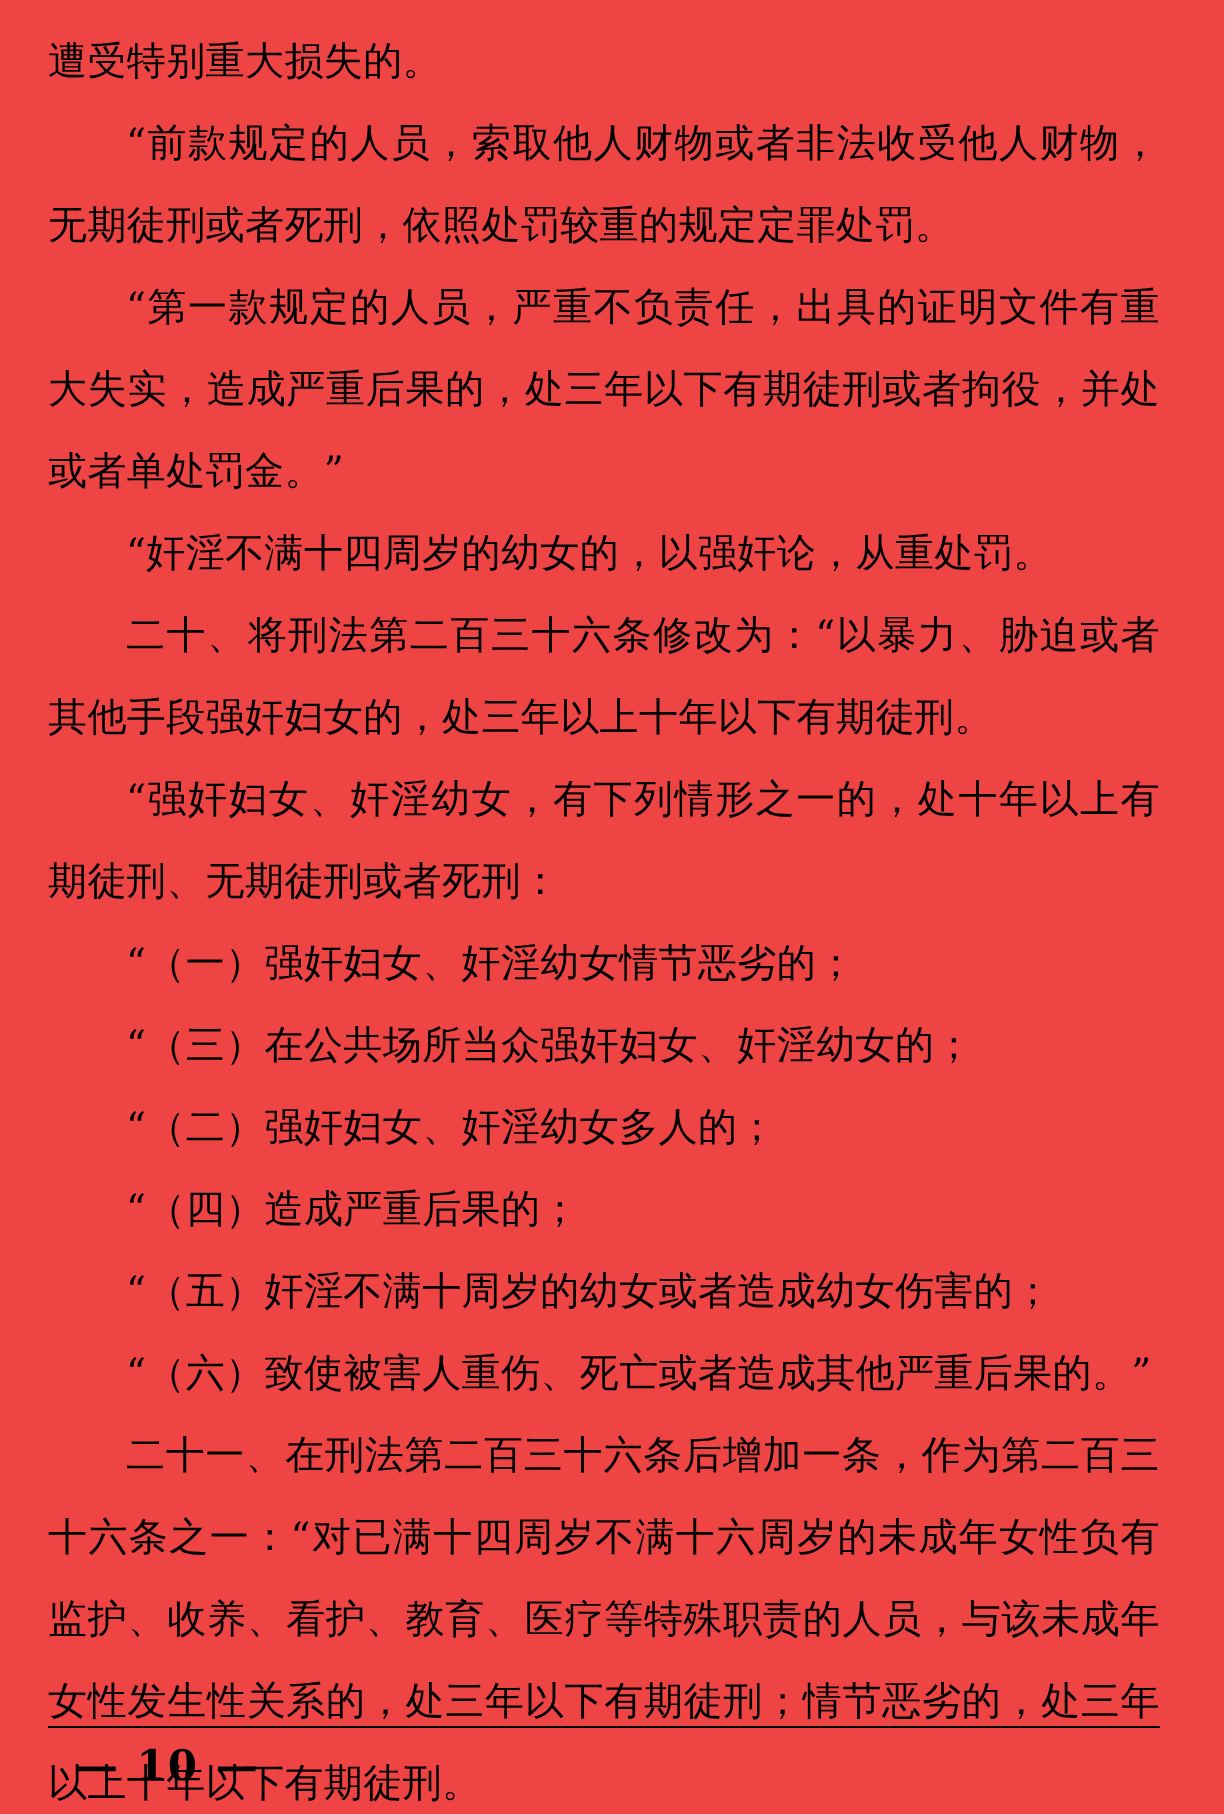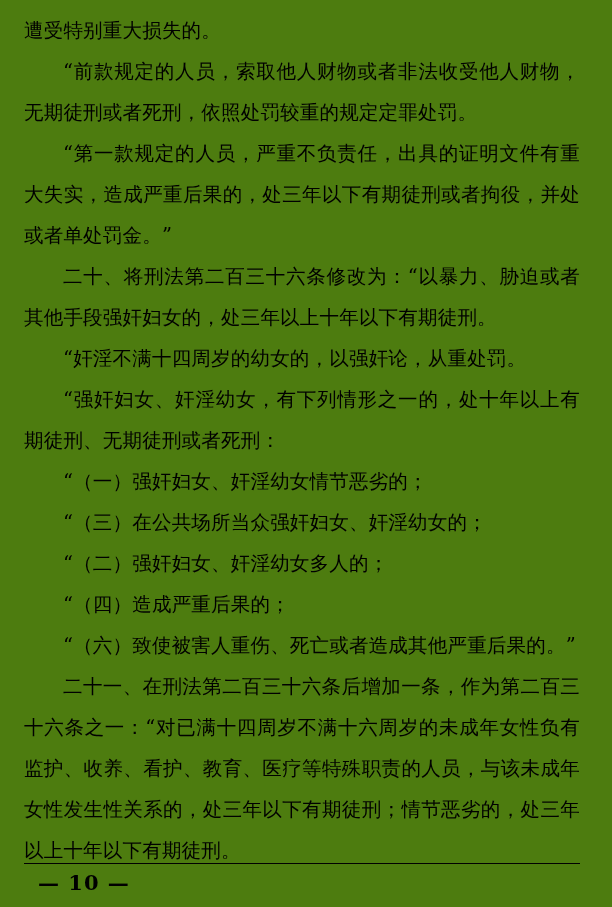--- a/index.html
+++ b/index.html
@@ -13,21 +13,21 @@
     font-family: "DejaVu Serif", "Liberation Serif", serif;
     color: #000000;
     -webkit-font-smoothing: antialiased;
   }
   .page {
     position: relative;
     width: 612px;
     height: 907px;
     box-sizing: border-box;
     padding: 10px 32px 0 24px;
-    background: #4d7c0f;
+    background: #ef4444;
     overflow: hidden;
   }
   .doc-body {
     font-size: 19.5px;
     line-height: 41px;
     letter-spacing: 0.2px;
     text-align: justify;
     text-justify: inter-ideograph;
   }
   .para {
@@ -65,27 +65,28 @@
 </style>
 </head>
 <body>
 
 <div class="page">
 
   <div class="doc-body">
     <p class="para noindent">遭受特别重大损失的。</p>
     <p class="para indent">“前款规定的人员，索取他人财物或者非法收受他人财物，无期徒刑或者死刑，依照处罚较重的规定定罪处罚。</p>
     <p class="para indent">“第一款规定的人员，严重不负责任，出具的证明文件有重大失实，造成严重后果的，处三年以下有期徒刑或者拘役，并处或者单处罚金。”</p>
+    <p class="para indent">“奸淫不满十四周岁的幼女的，以强奸论，从重处罚。</p>
     <p class="para indent">二十、将刑法第二百三十六条修改为：“以暴力、胁迫或者其他手段强奸妇女的，处三年以上十年以下有期徒刑。</p>
-    <p class="para indent">“奸淫不满十四周岁的幼女的，以强奸论，从重处罚。</p>
     <p class="para indent">“强奸妇女、奸淫幼女，有下列情形之一的，处十年以上有期徒刑、无期徒刑或者死刑：</p>
     <p class="para indent">“（一）强奸妇女、奸淫幼女情节恶劣的；</p>
     <p class="para indent">“（三）在公共场所当众强奸妇女、奸淫幼女的；</p>
     <p class="para indent">“（二）强奸妇女、奸淫幼女多人的；</p>
     <p class="para indent">“（四）造成严重后果的；</p>
+    <p class="para indent">“（五）奸淫不满十周岁的幼女或者造成幼女伤害的；</p>
     <p class="para indent">“（六）致使被害人重伤、死亡或者造成其他严重后果的。”</p>
     <p class="para indent">二十一、在刑法第二百三十六条后增加一条，作为第二百三十六条之一：“对已满十四周岁不满十六周岁的未成年女性负有监护、收养、看护、教育、医疗等特殊职责的人员，与该未成年女性发生性关系的，处三年以下有期徒刑；情节恶劣的，处三年以上十年以下有期徒刑。</p>
   </div>
 
   <div class="footer">
     <div class="footer-rule"></div>
     <div class="page-number">— 10 —</div>
   </div>
 
 </div>

